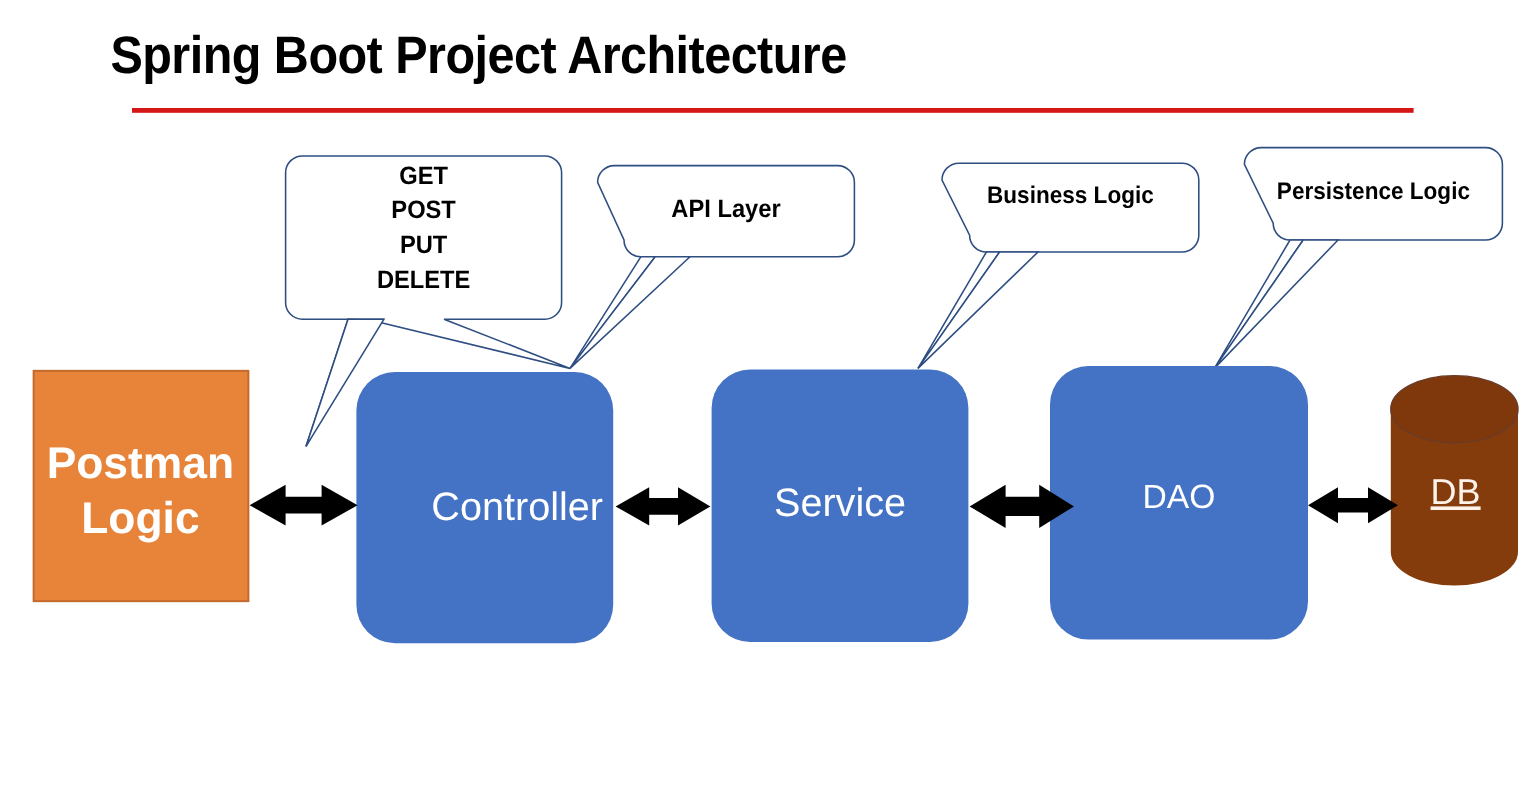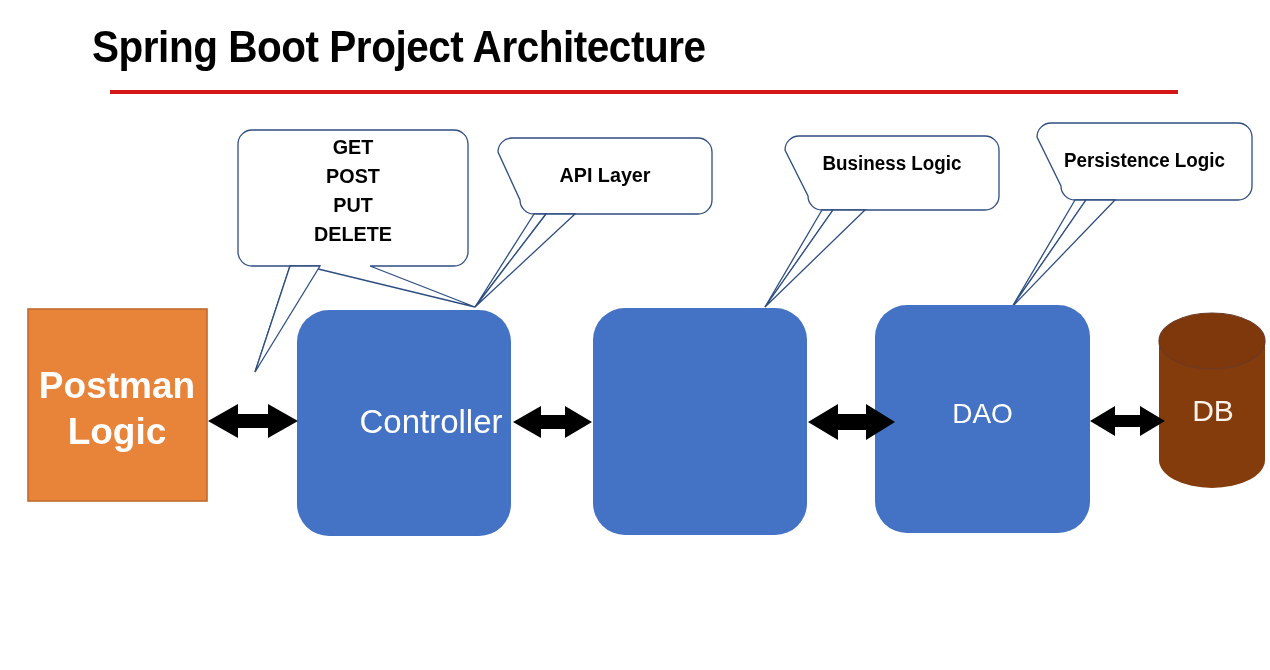--- a/index.html
+++ b/index.html
@@ -91,20 +91,21 @@
   }
   .lbl-controller { left: 297px; top: 403px; width: 214px; font-size: 33px; margin-left: 27px; }
   .lbl-service    { left: 593px; top: 400px; width: 214px; font-size: 33px; }
   .lbl-dao        { left: 875px; top: 398px; width: 215px; font-size: 28px; }
   .lbl-db {
     left: 1160px;
     top: 394px;
     width: 106px;
     font-size: 30px;
     color: #FDF3EA;
+    text-decoration: underline;
   }
 </style>
 </head>
 <body>
 
 <div id="canvas">
 
   <div class="title">Spring Boot Project Architecture</div>
   <div class="title-rule"></div>
 
@@ -219,18 +220,19 @@
 
   <div class="callout-text co4">Persistence Logic</div>
 
   <div class="node-label lbl-postman">
     <div>Postman</div>
     <div>Logic</div>
   </div>
 
   <div class="node-label lbl-controller">Controller</div>
 
+  <div class="node-label lbl-service">Service</div>
 
   <div class="node-label lbl-dao">DAO</div>
 
   <div class="node-label lbl-db">DB</div>
 
 </div>
 
 </body></html>

